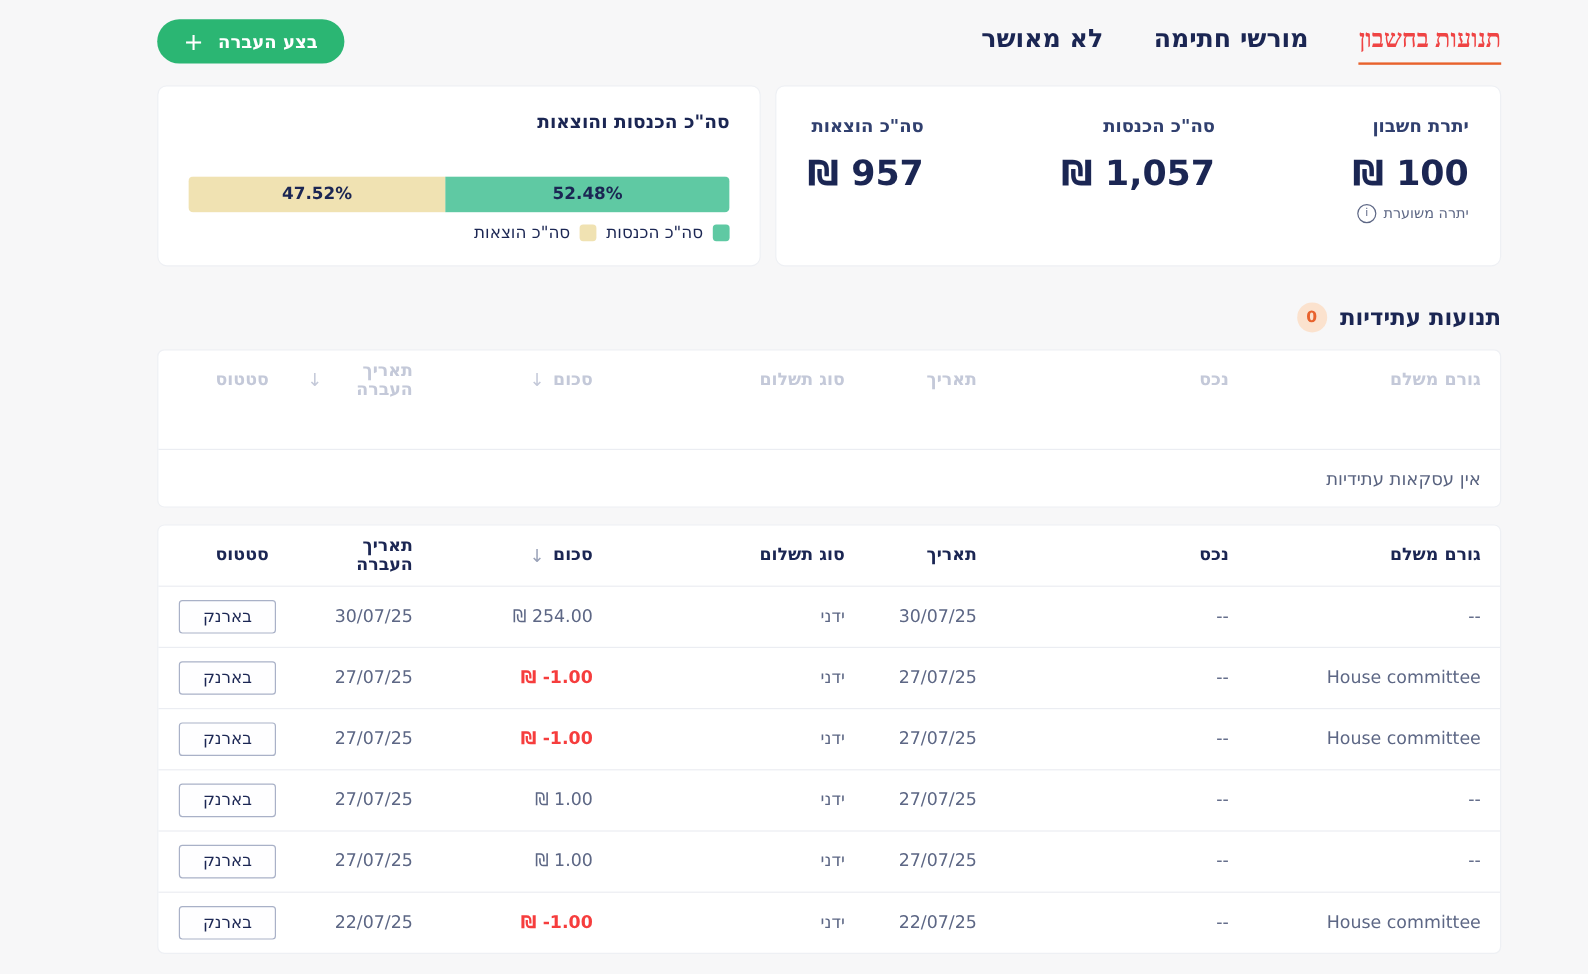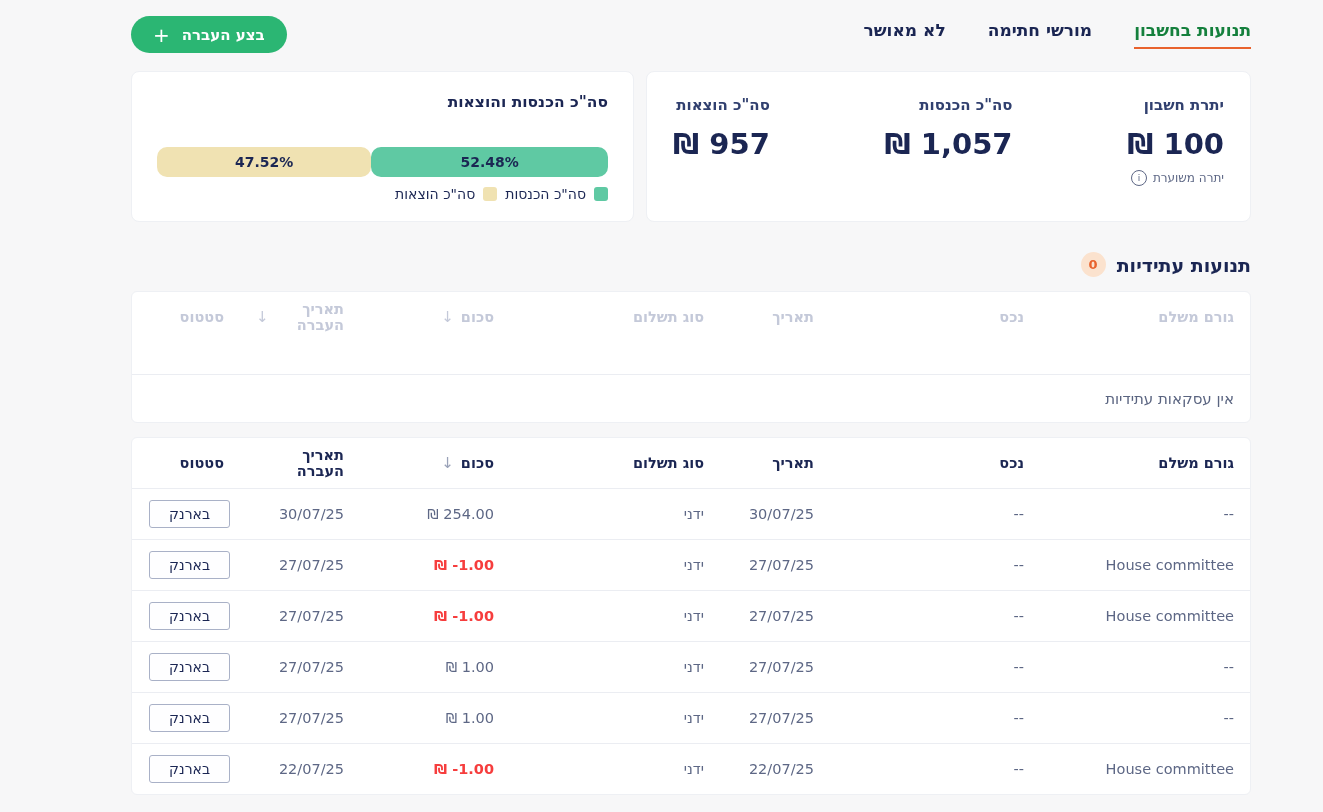--- a/index.html
+++ b/index.html
@@ -7,41 +7,41 @@
     width:1323px;height:812px;overflow:hidden;
     background:#f7f7f8;
     font-family:"DejaVu Sans","Liberation Sans",sans-serif;
     direction:rtl;
     color:#1b2653;
   }
   .page{padding:16px 72px 0 131px;}
   
   .topbar{display:flex;justify-content:space-between;align-items:flex-start;height:40px;}
   .tabs{display:flex;gap:42px;align-items:flex-start;padding-top:4px;}
-  .tab{font-size:17px;font-weight:700;color:#1b2653;cursor:pointer;padding-bottom:7px;}
-  .tab.active{color:#15803d;border-bottom:2px solid #e8622d;}
+  .tab{font-size:21px;font-weight:700;color:#1b2653;cursor:pointer;padding-bottom:7px;}
+  .tab.active{color:#ef4444;border-bottom:2px solid #e8622d;font-family:Liberation Serif, serif;}
   .transfer-btn{
     background:#2bb673;color:#fff;border:none;border-radius:19px;height:37px;
     padding:0 22px;font-size:15px;font-weight:700;display:flex;align-items:center;gap:12px;
     cursor:pointer;font-family:inherit;
   }
   .transfer-btn .plus{font-size:20px;font-weight:400;line-height:1;}
   
   .cards-row{display:flex;gap:12px;margin-top:15px;}
   .card{background:#fff;border:1px solid #eef0f4;border-radius:8px;box-sizing:border-box;}
   .summary-card{width:605px;height:151px;padding:24px 26px;display:flex;justify-content:space-between;}
   .stat-label{font-size:15px;font-weight:600;color:#31406f;}
   .stat-value{font-size:29px;font-weight:700;color:#1b2653;margin-top:13px;}
   .stat-sub{margin-top:9px;font-size:12px;color:#5d6785;display:flex;align-items:center;gap:6px;}
   .info-icon{width:14px;height:14px;border:1px solid #5d6785;border-radius:50%;font-size:9px;
     display:flex;align-items:center;justify-content:center;color:#5d6785;}
   .chart-card{width:503px;height:151px;padding:21px 25px;}
   .chart-title{font-size:15.5px;font-weight:700;color:#1b2653;}
   .stacked-bar{margin-top:36px;height:30px;display:flex;border-radius:4px;overflow:hidden;}
-  .seg{display:flex;align-items:center;justify-content:center;font-size:14px;font-weight:700;color:#1b2653;border-radius:10px;}
+  .seg{display:flex;align-items:center;justify-content:center;font-size:14px;font-weight:700;color:#1b2653;}
   .seg.green{background:#5fc9a3;}
   .seg.beige{background:#f0e2b2;}
   .legend{margin-top:9px;display:flex;align-items:center;gap:8px;font-size:14px;color:#1b2653;}
   .swatch{width:14px;height:14px;border-radius:3px;display:inline-block;}
   .swatch.green{background:#5fc9a3;}
   .swatch.beige{background:#f0e2b2;}
   
   .section-head{margin-top:30px;display:flex;align-items:center;gap:11px;}
   .section-head h2{font-size:19px;font-weight:700;color:#1b2653;margin:0;}
   .badge{width:25px;height:25px;border-radius:50%;background:#fbe2ce;color:#e8622d;

